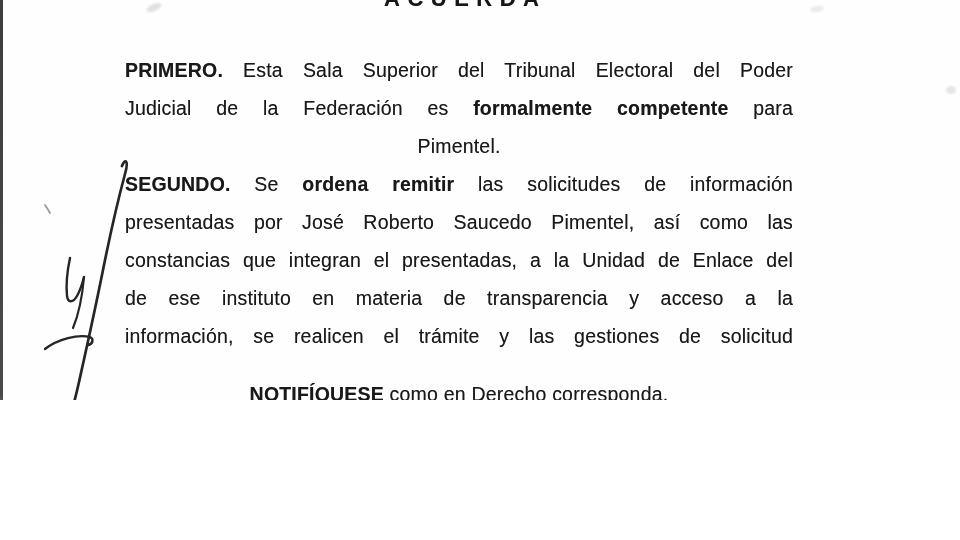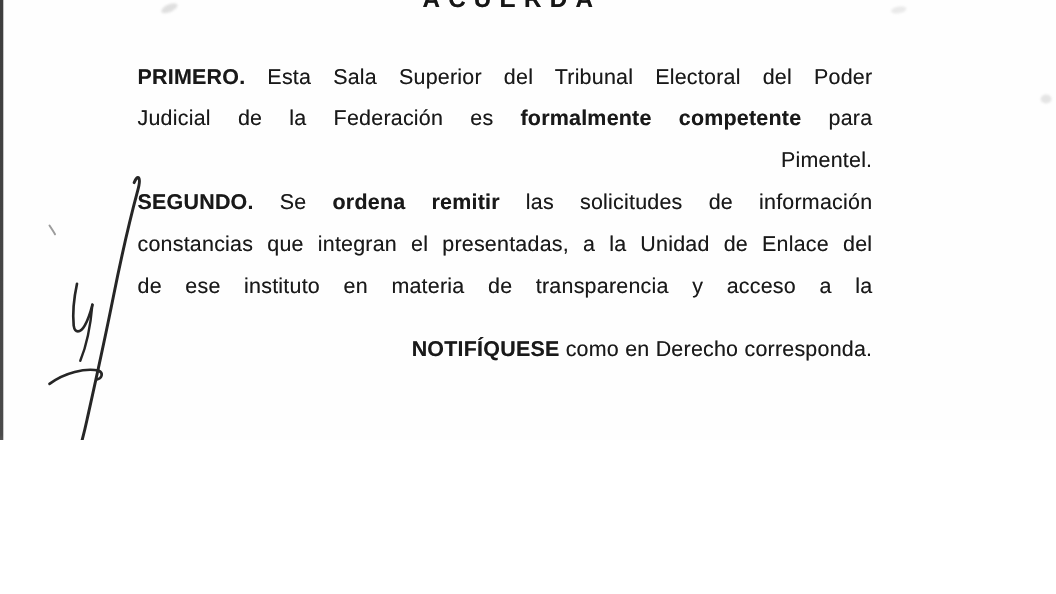--- a/index.html
+++ b/index.html
@@ -39,21 +39,21 @@
     width: 668px;
     font-size: 19.5px;
     line-height: 38px;
     letter-spacing: 0.2px;
     color: #191919;
     text-shadow: 0 0 0.5px rgba(25,25,25,0.5);
   }
   .para { margin: 0; }
   .para + .para { }
   .para.p-notifiquese { margin-top: 20px; }
-  .line { height: 38px; text-align: right; }
+  .line { height: 38px; text-align: center; }
   .line.just { text-align: justify; text-align-last: justify; }
   .b { font-weight: bold; }
   
   .signature {
     position: absolute;
     left: 30px; top: 150px;
     width: 110px; height: 330px;
     pointer-events: none;
   }
   .signature path {
@@ -86,22 +86,24 @@
   <div class="heading">ACUERDA</div>
 
   <div class="text-block">
     <div class="para p-primero">
         <div class="line just"><span class="b">PRIMERO. </span><span>Esta Sala Superior del Tribunal Electoral del Poder</span></div>
         <div class="line just"><span>Judicial de la Federación es </span><span class="b">formalmente competente</span><span> para</span></div>
         <div class="line"><span>Pimentel.</span></div>
       </div>
     <div class="para p-segundo">
         <div class="line just"><span class="b">SEGUNDO. </span><span>Se </span><span class="b">ordena remitir</span><span> las solicitudes de información</span></div>
+        <div class="line just"><span>presentadas por José Roberto Saucedo Pimentel, así como las</span></div>
         <div class="line just"><span>constancias que integran el presentadas, a la Unidad de Enlace del</span></div>
         <div class="line just"><span>de ese instituto en materia de transparencia y acceso a la</span></div>
+        <div class="line just"><span>información, se realicen el trámite y las gestiones de solicitud</span></div>
       </div>
     <div class="para p-notifiquese">
         <div class="line"><span class="b">NOTIFÍQUESE</span><span> como en Derecho corresponda.</span></div>
       </div>
   </div>
 
   <svg class="signature" viewBox="0 0 110 330" aria-hidden="true">
 
     <path d="M92,16 C95,8 99,10 95,24 C88,50 80,85 73,120 C64,165 55,205 49,232 C44,255 35,285 23,313" stroke-width="2.7"></path>
 

